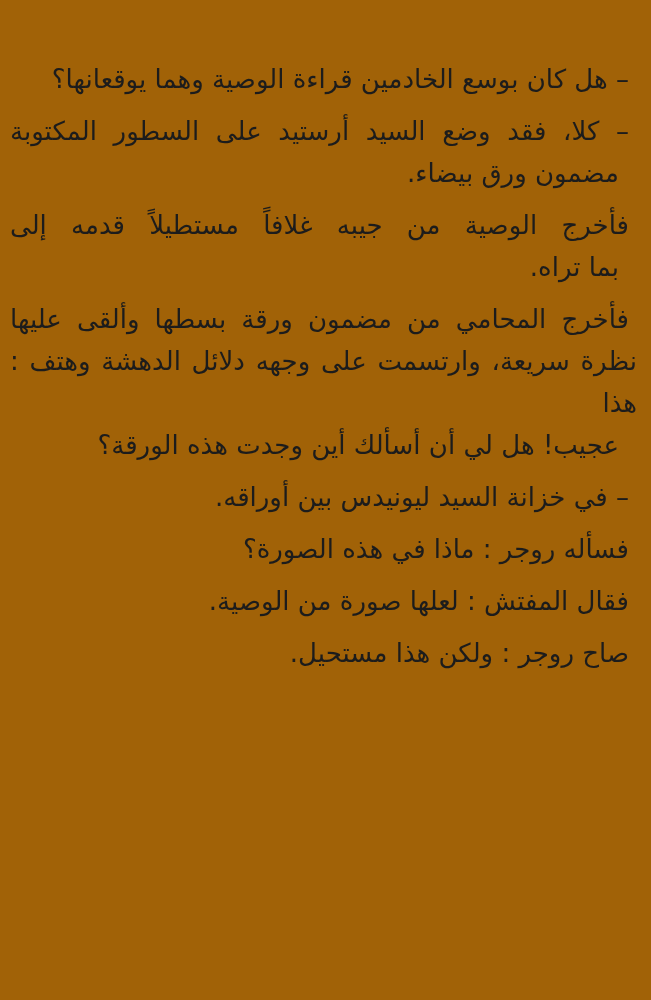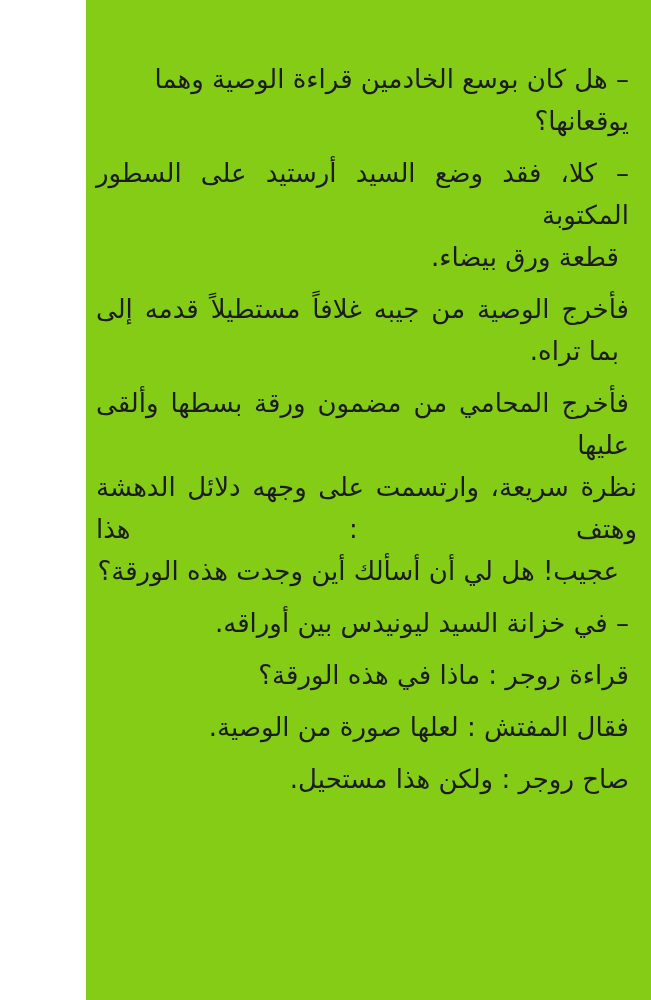--- a/index.html
+++ b/index.html
@@ -8,26 +8,26 @@
     background: #ffffff;
   }
   body {
     width: 651px;
     height: 1000px;
     overflow: hidden;
     font-family: "DejaVu Sans", sans-serif;
   }
   .page {
     box-sizing: border-box;
-    width: 565px;
+    width: 651px;
     height: 1000px;
     padding: 58px 14px 16px 10px;
     direction: rtl;
     color: #1c1c1c;
-    background: #84cc16;
+    background: #a16207;
   }
   .para {
     margin: 0 0 10px 0;
   }
   .line {
     font-size: 26px;
     line-height: 42px;
     text-align: justify;
     text-align-last: justify;
     white-space: normal;
@@ -49,36 +49,36 @@
 </head>
 <body>
 
 <main class="page">
   <section id="text-container">
       <div class="para">
         <div class="line first last">– هل كان بوسع الخادمين قراءة الوصية وهما يوقعانها؟</div>
       </div>
       <div class="para">
         <div class="line first">– كلا، فقد وضع السيد أرستيد على السطور المكتوبة</div>
-        <div class="line last">قطعة ورق بيضاء.</div>
+        <div class="line last">مضمون ورق بيضاء.</div>
       </div>
       <div class="para">
         <div class="line first">فأخرج الوصية من جيبه غلافاً مستطيلاً قدمه إلى</div>
         <div class="line last">بما تراه.</div>
       </div>
       <div class="para">
         <div class="line first">فأخرج المحامي من مضمون ورقة بسطها وألقى عليها</div>
         <div class="line">نظرة سريعة، وارتسمت على وجهه دلائل الدهشة وهتف : هذا</div>
         <div class="line last">عجيب! هل لي أن أسألك أين وجدت هذه الورقة؟</div>
       </div>
       <div class="para">
         <div class="line first last">– في خزانة السيد ليونيدس بين أوراقه.</div>
       </div>
       <div class="para">
-        <div class="line first last">قراءة روجر : ماذا في هذه الورقة؟</div>
+        <div class="line first last">فسأله روجر : ماذا في هذه الصورة؟</div>
       </div>
       <div class="para">
         <div class="line first last">فقال المفتش : لعلها صورة من الوصية.</div>
       </div>
       <div class="para">
         <div class="line first last">صاح روجر : ولكن هذا مستحيل.</div>
       </div>
     </section>
 </main>
 

